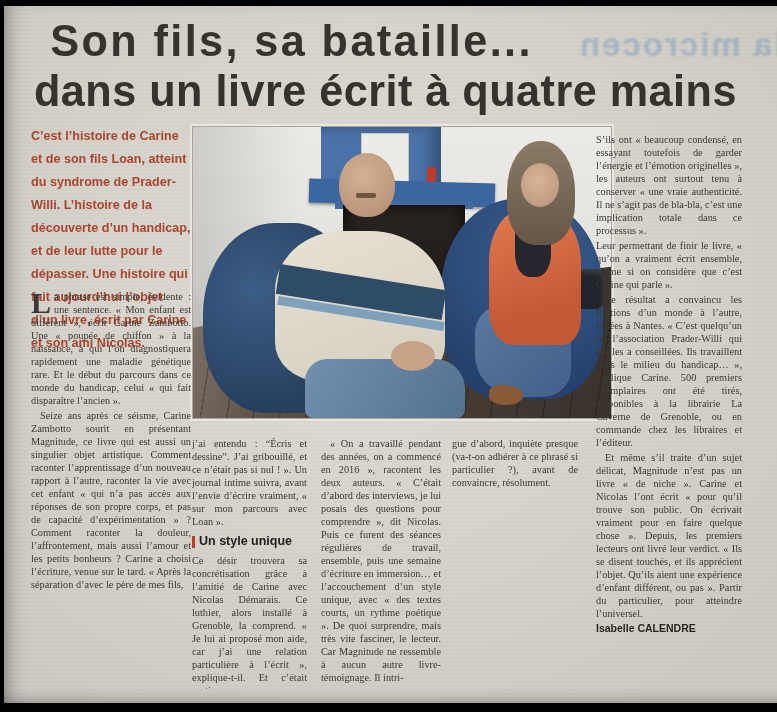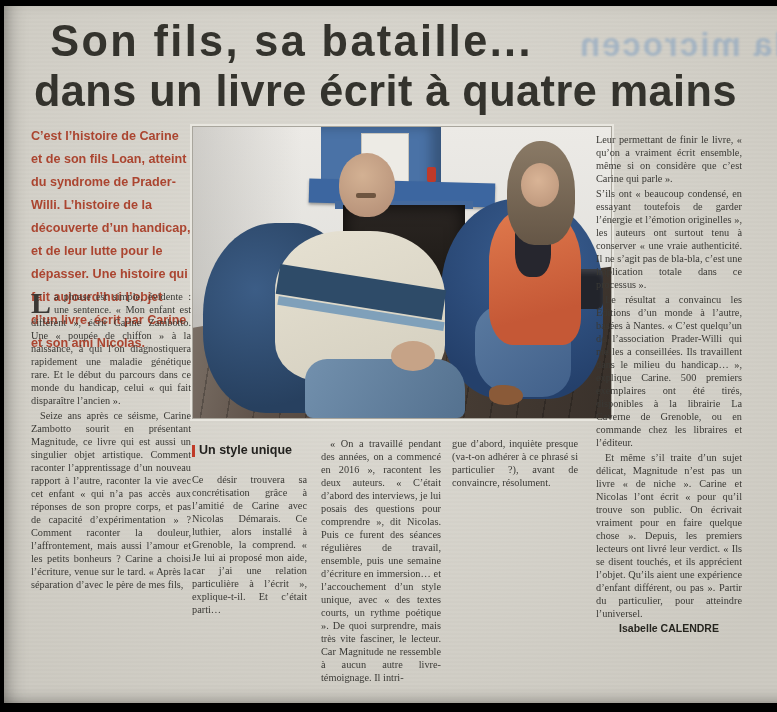--- a/index.html
+++ b/index.html
@@ -50,25 +50,25 @@
   .c2{left:188px;top:431px;width:115px;height:252px;}
   .c3{left:317px;top:431px;width:120px;height:252px;}
   .c4{left:448px;top:431px;width:126px;height:252px;}
   .c5{left:592px;top:127px;width:146px;height:560px;}
   .dropcap{
     float:left;font-size:30px;line-height:24px;font-weight:700;
     padding:1px 3px 0 0;color:#3a3935;
   }
   .subhead{
     font-family:"Liberation Sans", sans-serif;font-weight:700;font-size:12.5px;
-    color:#22211e;margin:7px 0 16px 0;display:flex;align-items:center;text-align:left;
+    color:#22211e;margin:7px 0 6px 0;display:flex;align-items:center;text-align:left;
   }
   .subhead .bar{width:3px;height:12px;background:#c03a28;margin-right:4px;flex:0 0 aupx;}
   .byline{
-    text-align:center;font-family:"Liberation Sans", sans-serif;font-weight:700;
+    text-align:left;font-family:"Liberation Sans", sans-serif;font-weight:700;
     font-size:10.5px;color:#26251f;margin-top:2px;
   }
   
   .photo{
     position:absolute;left:188px;top:120px;width:418px;height:291px;
     background:linear-gradient(180deg,#eceae6 0%,#e2e1dd 55%,#d8d6d2 65%);
     border:1px solid #a9a69d;box-shadow:0 0 0 2px #e8e6df;overflow:hidden;
   }
   .ph{position:absolute;}
   .floor{
@@ -185,37 +185,38 @@
     <div class="ph woman-shoe"></div>
   </div>
 
 
   <div class="col c1">
     <p><span class="dropcap">L</span><span>a phrase est simple, évidente : une sentence. « Mon enfant est différent », écrit Carine Zambotto. Une « poupée de chiffon » à la naissance, à qui l’on diagnostiquera rapidement une maladie génétique rare. Et le début du parcours dans ce monde du handicap, celui « qui fait disparaître l’ancien ».</span></p>
     <p class="indent">Seize ans après ce séisme, Carine Zambotto sourit en présentant Magnitude, ce livre qui est aussi un singulier objet artistique. Comment raconter l’apprentissage d’un nouveau rapport à l’autre, raconter la vie avec cet enfant « qui n’a pas accès aux réponses de son propre corps, et pas de capacité d’expérimentation » ? Comment raconter la douleur, l’affrontement, mais aussi l’amour et les petits bonheurs ? Carine a choisi l’écriture, venue sur le tard. « Après la séparation d’avec le père de mes fils,</p>
   </div>
 
   <div class="col c2">
+    <p>j’ai entendu : “Écris et dessine”. J’ai gribouillé, et ce n’était pas si nul ! ». Un journal intime suivra, avant l’envie d’écrire vraiment, « sur mon parcours avec Loan ».</p>
     <div class="subhead">
       <span class="bar"></span>
       <span>Un style unique</span>
     </div>
     <p>Ce désir trouvera sa concrétisation grâce à l’amitié de Carine avec Nicolas Démarais. Ce luthier, alors installé à Grenoble, la comprend. « Je lui ai proposé mon aide, car j’ai une relation particulière à l’écrit », explique-t-il. Et c’était parti…</p>
   </div>
 
   <div class="col c3">
     <p class="indent">« On a travaillé pendant des années, on a commencé en 2016 », racontent les deux auteurs. « C’était d’abord des interviews, je lui posais des questions pour comprendre », dit Nicolas. Puis ce furent des séances régulières de travail, ensemble, puis une semaine d’écriture en immersion… et l’accouchement d’un style unique, avec « des textes courts, un rythme poétique ». De quoi surprendre, mais très vite fasciner, le lecteur. Car Magnitude ne ressemble à aucun autre livre-témoignage. Il intri-</p>
   </div>
 
   <div class="col c4">
     <p>gue d’abord, inquiète presque (va-t-on adhérer à ce phrasé si particulier ?), avant de convaincre, résolument.</p>
   </div>
 
   <div class="col c5">
+    <p>S’ils ont « beaucoup condensé, en essayant toutefois de garder l’énergie et l’émotion originelles », les auteurs ont surtout tenu à conserver « une vraie authenticité. Il ne s’agit pas de bla-bla, c’est une implication totale dans ce processus ».</p>
     <p>Leur permettant de finir le livre, « qu’on a vraiment écrit ensemble, même si on considère que c’est Carine qui parle ».</p>
-    <p>S’ils ont « beaucoup condensé, en essayant toutefois de garder l’énergie et l’émotion originelles », les auteurs ont surtout tenu à conserver « une vraie authenticité. Il ne s’agit pas de bla-bla, c’est une implication totale dans ce processus ».</p>
     <p class="indent">Le résultat a convaincu les Éditions d’un monde à l’autre, basées à Nantes. « C’est quelqu’un de l’association Prader-Willi qui me les a conseillées. Ils travaillent dans le milieu du handicap… », explique Carine. 500 premiers exemplaires ont été tirés, disponibles à la librairie La Caverne de Grenoble, ou en commande chez les libraires et l’éditeur.</p>
     <p class="indent">Et même s’il traite d’un sujet délicat, Magnitude n’est pas un livre « de niche ». Carine et Nicolas l’ont écrit « pour qu’il trouve son public. On écrivait vraiment pour en faire quelque chose ». Depuis, les premiers lecteurs ont livré leur verdict. « Ils se disent touchés, et ils apprécient l’objet. Qu’ils aient une expérience d’enfant différent, ou pas ». Partir du particulier, pour atteindre l’universel.</p>
     <div class="byline">Isabelle CALENDRE</div>
   </div>
 
   <div class="page-edge"></div>
 </div>
 
 </body></html>

